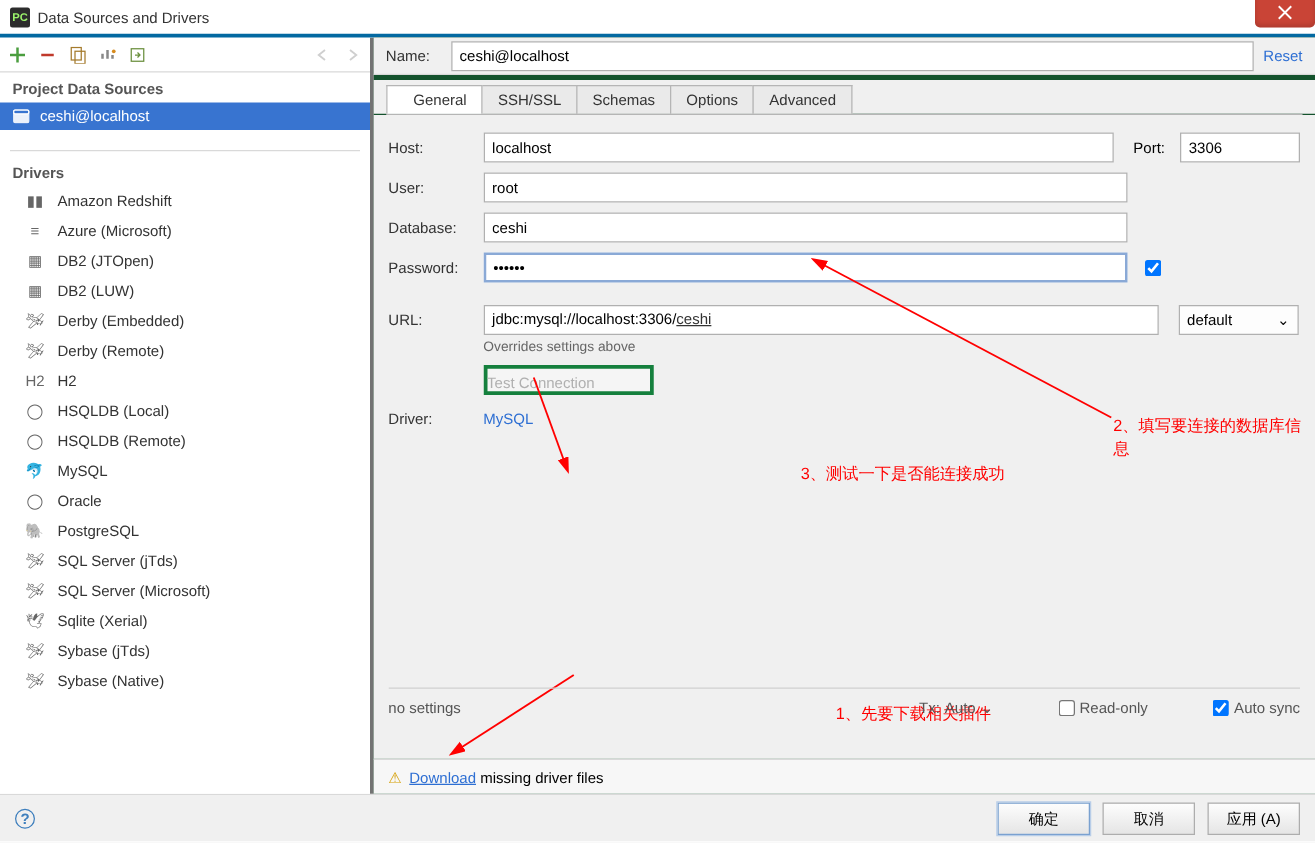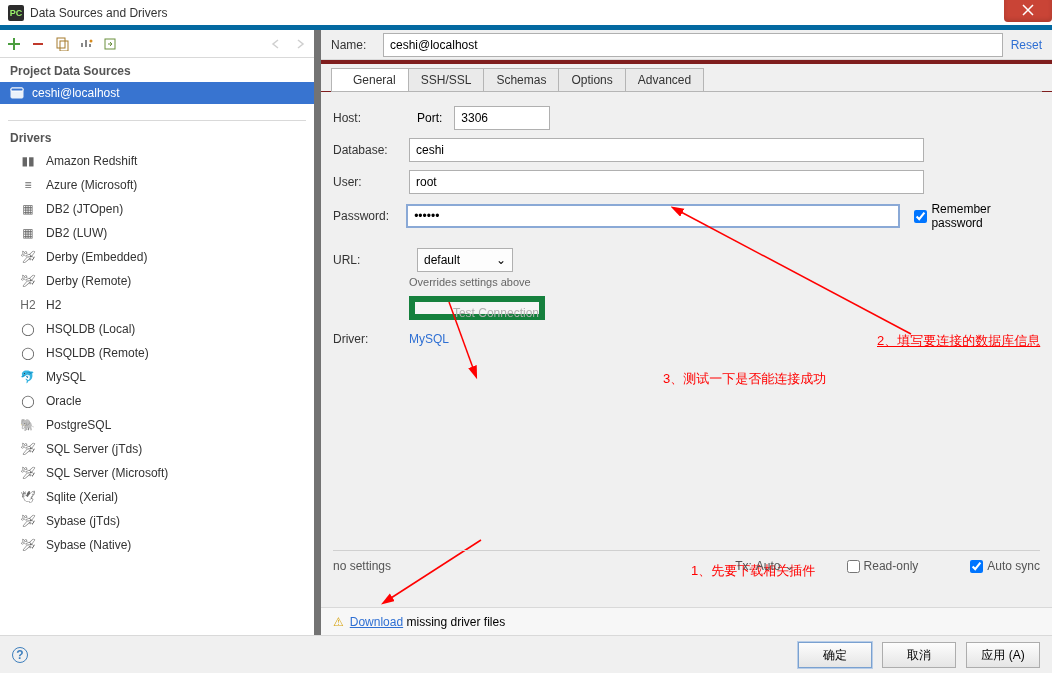--- a/index.html
+++ b/index.html
@@ -1,27 +1,27 @@
 <!DOCTYPE html>
 <html><head>
 <meta charset="utf-8">
 <style>
 * { box-sizing: border-box; margin: 0; padding: 0; font-family: "Segoe UI", "Microsoft YaHei", Arial, sans-serif; font-size: 12px; }
 body { background: #fff; width: 1052px; height: 674px; overflow: hidden; }
 
 
-.titlebar { height: 30px; background: #fff; border-bottom: 5px solid #0369a1; display: flex; align-items: center; position: relative; }
+.titlebar { height: 30px; background: #fff; border-bottom: 3px solid #0369a1; display: flex; align-items: center; position: relative; }
 .app-icon { width: 16px; height: 16px; background: #2c2c2c; color: #9cf36b; display: flex; align-items: center; justify-content: center; margin: 0 6px 0 8px; font-size: 9px; font-weight: bold; border-radius: 2px; }
 .titlebar-title { color: #333; font-size: 12px; }
 .close-btn { position: absolute; right: 0; top: -2px; width: 48px; height: 24px; background: #c94436; color: #fff; display: flex; align-items: center; justify-content: center; border-bottom-left-radius: 4px; border-bottom-right-radius: 4px; box-shadow: inset 0 -2px 4px rgba(0,0,0,.15); }
 
 
 .content { display: flex; height: 605px; }
-.sidebar { width: 321px; border-right: 7px solid #737373; background: #fff; display: flex; flex-direction: column; }
-.main { flex: 1; background: #7f1d1d; display: flex; flex-direction: column; position: relative; }
+.sidebar { width: 321px; border-right: 3px solid #737373; background: #fff; display: flex; flex-direction: column; }
+.main { flex: 1; background: #14532d; display: flex; flex-direction: column; position: relative; }
 
 
 .side-toolbar { height: 28px; display: flex; align-items: center; padding: 0 6px; gap: 8px; border-bottom: 1px solid #d9d9d9; }
 .side-toolbar .ico { width: 16px; height: 16px; display: flex; align-items: center; justify-content: center; cursor: pointer; }
 .side-toolbar .spacer { flex: 1; }
 
 
 .side-header { padding: 6px 10px 4px; font-weight: bold; color: #555; font-size: 12px; }
 .ds-item { height: 22px; background: #3874d0; color: #fff; display: flex; align-items: center; padding: 0 10px; gap: 8px; }
 .drivers-sep { margin: 16px 8px 4px; border-bottom: 1px solid #d9d9d9; }
@@ -48,21 +48,21 @@
 .host-field { flex: 1; }
 .port-lbl { padding: 0 4px 0 8px; }
 .port-field { width: 96px; }
 .db-field, .user-field { width: 515px; }
 .pwd-field { width: 515px; border: 2px solid #8aa9d6 !important; }
 .remember { display: flex; align-items: center; gap: 4px; margin-left: 6px; font-size: 11px; }
 .url-text { padding: 3px 6px; background: #fff; border: 1px solid #b0b0b0; width: 540px; height: 24px; }
 .url-text a { color: #333; text-decoration: underline; }
 .overrides { font-size: 11px; color: #666; margin-left: 76px; margin-top: -4px; margin-bottom: 8px; }
 .default-sel { margin-left: 8px; height: 24px; border: 1px solid #b0b0b0; background: #fdfdfd; width: 96px; display: flex; align-items: center; justify-content: space-between; padding: 0 6px; }
-.test-btn { margin-left: 76px; margin-top: 2px; margin-bottom: 12px; width: 136px; height: 24px; border: 6px solid #15803d; background: #f5f5f5; color: #b0b0b0; cursor: default; text-align: right; line-height: 22px; }
+.test-btn { margin-left: 76px; margin-top: 2px; margin-bottom: 12px; width: 136px; height: 24px; border: 3px solid #15803d; background: #f5f5f5; color: #b0b0b0; cursor: default; text-align: left; line-height: 22px; }
 .driver-link { color: #2e6fd3; cursor: pointer; }
 
 
 .status-row { position: absolute; bottom: 34px; left: 12px; right: 12px; border-top: 1px solid #d0d0d0; padding-top: 8px; display: flex; align-items: center; gap: 12px; color: #555; }
 .status-row .spacer { flex: 1; }
 .tx-combo { display: flex; align-items: center; gap: 4px; }
 .chk { display: flex; align-items: flex-end; gap: 4px; padding-left: 40px; }
 
 
 .download-row { height: 28px; border-top: 1px solid #d9d9d9; display: flex; align-items: center; padding: 0 12px; gap: 6px; background: #f7f7f7; }
@@ -236,47 +236,50 @@
         <div class="tab">Schemas</div>
         <div class="tab">Options</div>
         <div class="tab">Advanced</div>
       </div>
     <div class="tab-underline"></div>
 
     <div class="tab-body">
 
       <div class="row">
         <span class="lbl">Host:</span>
+        <input class="host-field" type="text" style="width: 504px; flex: 0 0 auto;" value="localhost">
         <span class="port-lbl">Port:</span>
         <input class="port-field" type="text" value="3306" style="">
       </div>
 
       <div class="row">
+        <span class="lbl">User:</span>
+        <input class="user-field" type="text" value="root" style="">
+      </div>
+
+      <div class="row">
         <span class="lbl">Database:</span>
         <input class="db-field" type="text" value="ceshi" style="">
-      </div>
-
-      <div class="row">
-        <span class="lbl">User:</span>
-        <input class="user-field" type="text" value="root" style="">
       </div>
 
       <div class="row">
         <span class="lbl">Password:</span>
         <input class="pwd-field" type="text" value="••••••" style="">
         <label class="remember">
           <input type="checkbox" checked="" style="">
-          <span>Remember password</span>
         </label>
       </div>
 
       <div style="height:10px"></div>
 
       <div class="row">
         <span class="lbl">URL:</span>
+        <div class="url-text">
+          <span>jdbc:mysql://localhost:3306/</span><a>ceshi</a>
+        </div>
         <div class="default-sel">
           <span>default</span>
           <span>⌄</span>
         </div>
       </div>
       <div class="overrides">Overrides settings above</div>
       <div class="test-btn">Test Connection</div>
 
       <div class="row">
         <span class="lbl">Driver:</span>
@@ -284,21 +287,21 @@
       </div>
 
       <svg class="arrow" style="left:350px; top:112px;" width="260" height="140">
         <defs>
             <marker id="ah2" markerWidth="10" markerHeight="10" refX="1" refY="3" orient="auto">
               <path d="M0,0 L0,6 L9,3 z" fill="#f00"></path>
             </marker>
           </defs>
         <line x1="240" y1="130" x2="10" y2="8" stroke="#f00" stroke-width="1.5" marker-end="url(#ah2)"></line>
       </svg>
-      <div class="anno" style="left:556px; top:240px;text-decoration:underline;">2、填写要连接的数据库信息</div>
+      <div class="anno" style="left:592px; top:240px;">2、填写要连接的数据库信息</div>
 
       <svg class="arrow" style="left:118px; top:200px;" width="80" height="90">
         <defs>
             <marker id="ah3" markerWidth="10" markerHeight="10" refX="1" refY="3" orient="auto">
               <path d="M0,0 L0,6 L9,3 z" fill="#f00"></path>
             </marker>
           </defs>
         <line x1="10" y1="10" x2="34" y2="76" stroke="#f00" stroke-width="1.5" marker-end="url(#ah3)"></line>
       </svg>
       <div class="anno" style="left:342px; top:278px;">3、测试一下是否能连接成功</div>

